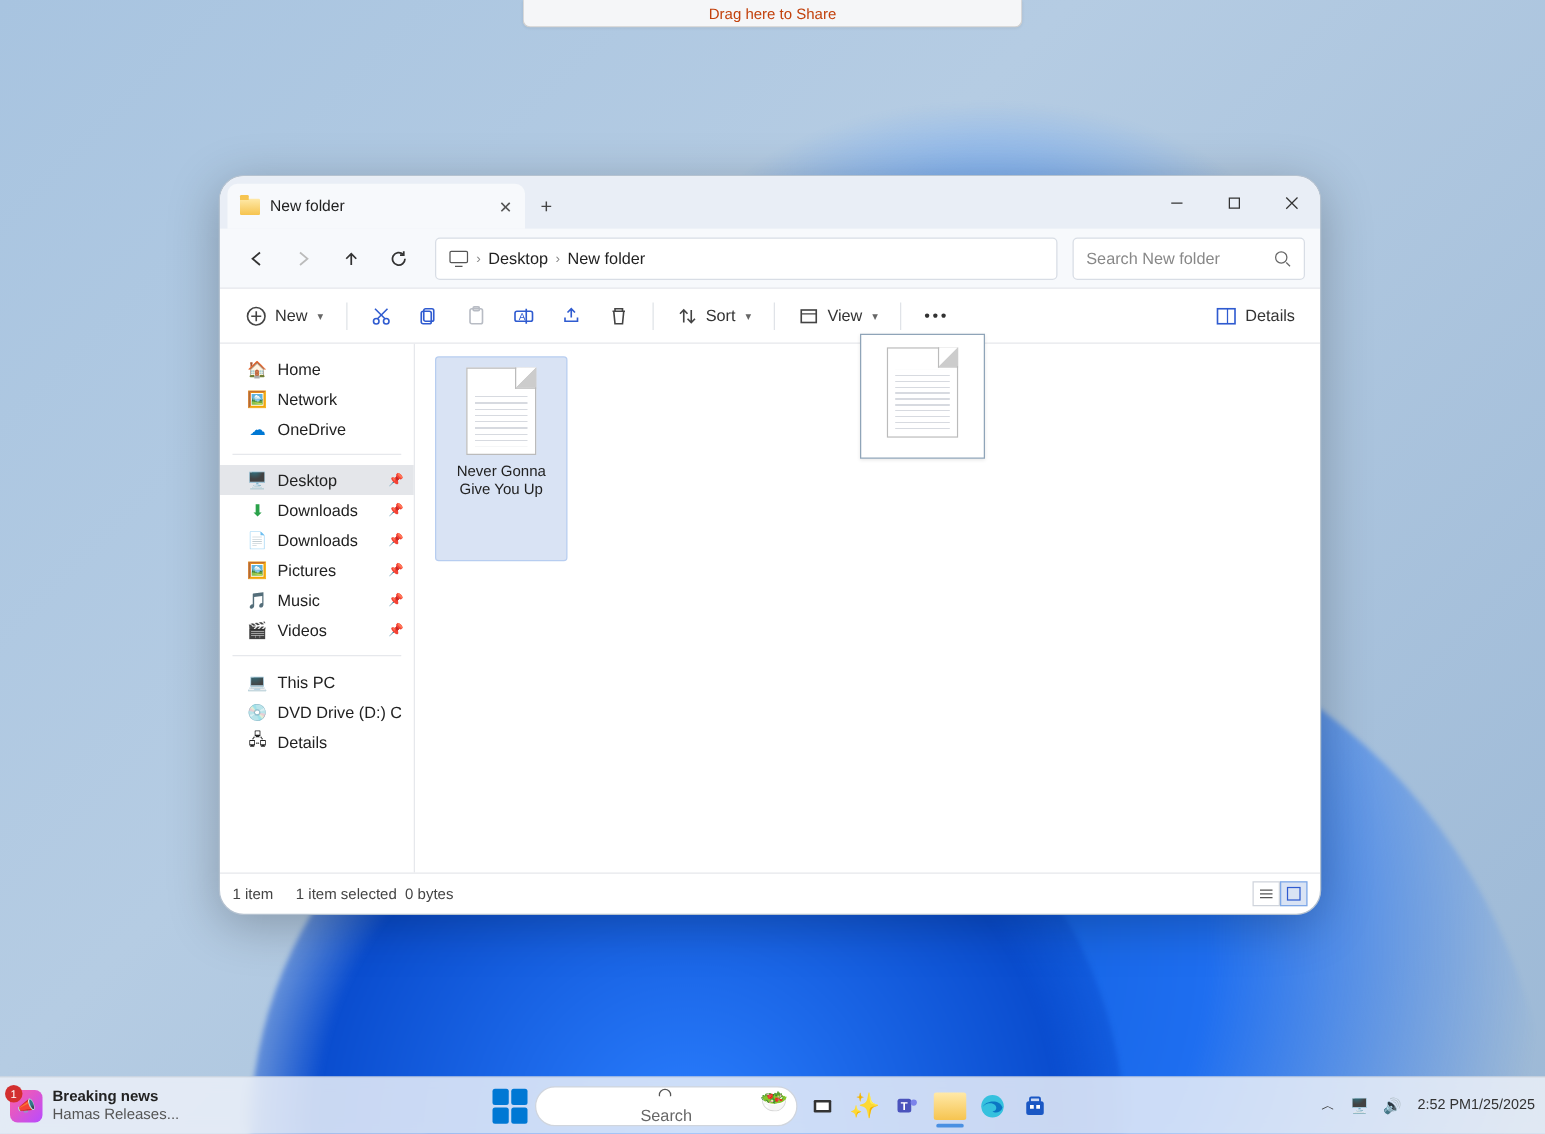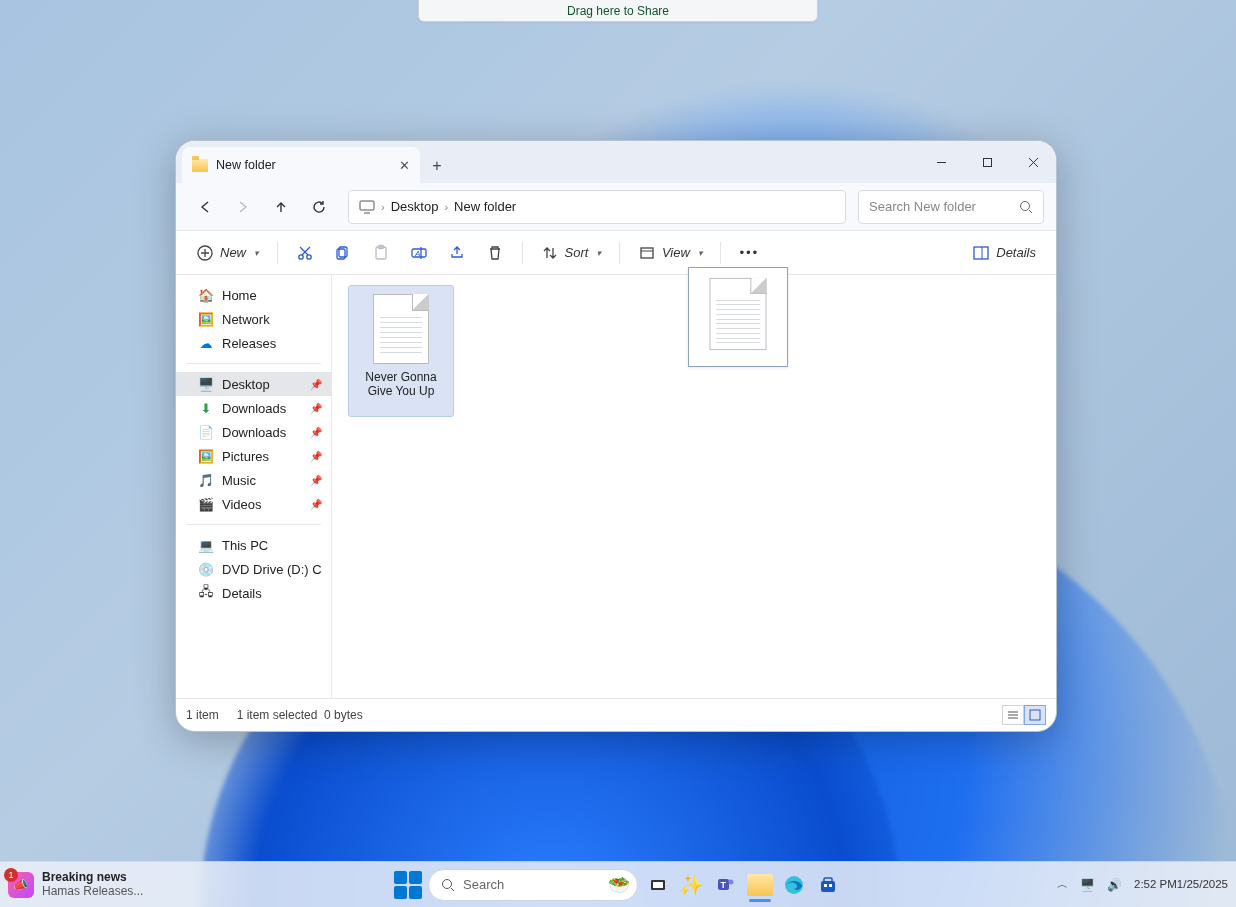--- a/index.html
+++ b/index.html
@@ -18,21 +18,21 @@
 
   
   .sharebar {
     position: absolute;
     top: 0; left: 50%; transform: translateX(-50%);
     width: 400px; height: 22px;
     background: #f5f6f8;
     border: 1px solid #d0d0d0; border-top: none;
     border-radius: 0 0 6px 6px;
     display: flex; align-items: center; justify-content: center;
-    font-size: 12px; color: #14532d;
+    font-size: 12px; color: #c2410c;
     box-shadow: 0 1px 2px rgba(0,0,0,.05);
   }
 
   
   .explorer {
     position: absolute;
     left: 175px; top: 140px;
     width: 882px; height: 592px;
     background: #fff;
     border-radius: 20px;
@@ -92,40 +92,40 @@
     width:186px;height:34px;border:1px solid #d8dde5;border-radius:4px;background:#fff;
     display:flex;align-items:center;padding:0 10px;font-size:13px;color:#888;
     justify-content:space-between;
   }
 
   .toolbar{
     height:44px; border-bottom:1px solid #e6e8ec;
     display:flex;align-items:center; padding:0 12px; gap:4px;
     font-size:13px; color:#333;
   }
-  .tbtn{height:32px;padding:0 8px;display:flex;align-items:center;gap:6px;border-radius:4px;font-style:italic;}
+  .tbtn{height:32px;padding:0 8px;display:flex;align-items:center;gap:6px;border-radius:4px;}
   .tico{width:18px;height:18px;display:inline-block;}
   .tsep{width:1px;height:22px;background:#e0e3e8;margin:0 6px;}
   .toolbar .spacer{flex:1}
   .chev{font-size:9px;color:#666;margin-left:2px;}
 
   .body{ flex:1; display:flex; min-height:0;}
   .sidebar{
     width:156px; border-right:1px solid #e6e8ec; padding:8px 0;
     font-size:13px; color:#222;
   }
   .sb-item{height:24px;display:flex;align-items:center;padding:0 10px 0 22px;gap:8px;position:relative;}
   .sb-item.sel{background:#e4e6ea;}
   .sb-item .pin{position:absolute;right:8px;color:#9aa0a8;font-size:10px;}
   .sb-ico{width:16px;height:16px;display:inline-flex;align-items:center;justify-content:center;font-size:13px;}
   .sb-divider{height:1px;background:#e6e8ec;margin:8px 10px;}
 
   .content{flex:1;position:relative;padding:10px;}
   .file-item{
-    width:106px; height:132px;
+    width:106px; height:164px;
     display:flex;flex-direction:column;align-items:center;justify-content:flex-start;
     text-align:center;font-size:12px;color:#222;
     padding-top:8px;
     border-radius:3px;
   }
   .file-item.sel{background:#d9e3f4;border:1px solid #b7cdf0;}
   .file-ico{width:56px;height:70px;background:#fff;border:1px solid #bbb;position:relative;margin-bottom:6px;}
   .file-ico::before{content:"";position:absolute;right:-1px;top:-1px;width:16px;height:16px;background:linear-gradient(135deg,#fff 48%,#ccc 50%);border-left:1px solid #bbb;border-bottom:1px solid #bbb;}
   .file-lines{position:absolute;left:6px;right:6px;top:18px;bottom:6px;background:repeating-linear-gradient(#fff,#fff 4px,#d7dae0 4px,#d7dae0 5px);}
 
@@ -167,20 +167,21 @@
   .news-text .t1{font-weight:600;}
   .news-text .t2{color:#555;}
 
   .tb-center{margin:0 auto;display:flex;align-items:center;gap:6px;}
   .start{width:28px;height:28px;display:grid;grid-template-columns:1fr 1fr;grid-template-rows:1fr 1fr;gap:2px;}
   .start div{background:#0078d4;border-radius:2px;}
   .tb-search{
     width:210px;height:32px;background:#fff;border:1px solid #d0d5dd;border-radius:16px;
     display:flex;align-items:center;padding:0 12px;font-size:13px;color:#666;gap:8px;
     position:relative;
+    flex-direction:column;
   }
   .tb-search .emoji{position:absolute;right:6px;font-size:18px;}
   .tb-ico{width:28px;height:28px;border-radius:4px;display:flex;align-items:center;justify-content:center;font-size:18px;}
   .tb-ico.folder{background:linear-gradient(#ffe9a8,#f6c450);width:26px;height:22px;border-radius:2px;position:relative;}
   .tb-ico.folder::after{content:"";position:absolute;bottom:-6px;left:2px;right:2px;height:3px;background:#4a90e2;border-radius:2px;}
 
   .tray{position:absolute;right:8px;display:flex;align-items:center;gap:12px;font-size:12px;color:#333;}
   .clock{display:flex;align-items:flex-end;line-height:1.15;font-size:11.5px;}
 
   svg{display:block}
@@ -351,21 +352,21 @@
       <div class="sb-item">
           <span class="sb-ico">🏠</span>
           <span>Home</span>
         </div>
       <div class="sb-item">
           <span class="sb-ico">🖼️</span>
           <span>Network</span>
         </div>
       <div class="sb-item">
           <span class="sb-ico" style="color:#0078d4">☁</span>
-          <span>Releases</span>
+          <span>OneDrive</span>
         </div>
       <div class="sb-divider"></div>
       <div class="sb-item sel">
           <span class="sb-ico" style="color:#2e93e8">🖥️</span>
           <span>Desktop</span>
           <span class="pin">📌</span>
         </div>
       <div class="sb-item">
           <span class="sb-ico" style="color:#2aa24a">⬇</span>
           <span>Downloads</span>

